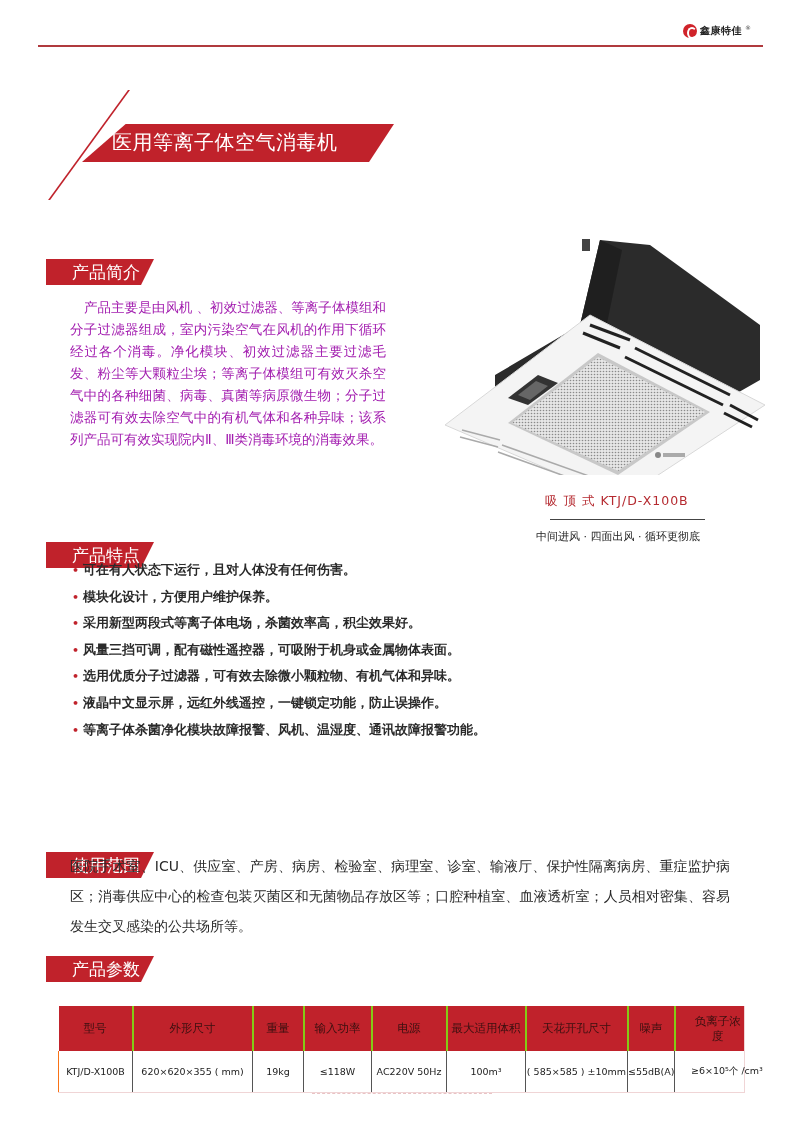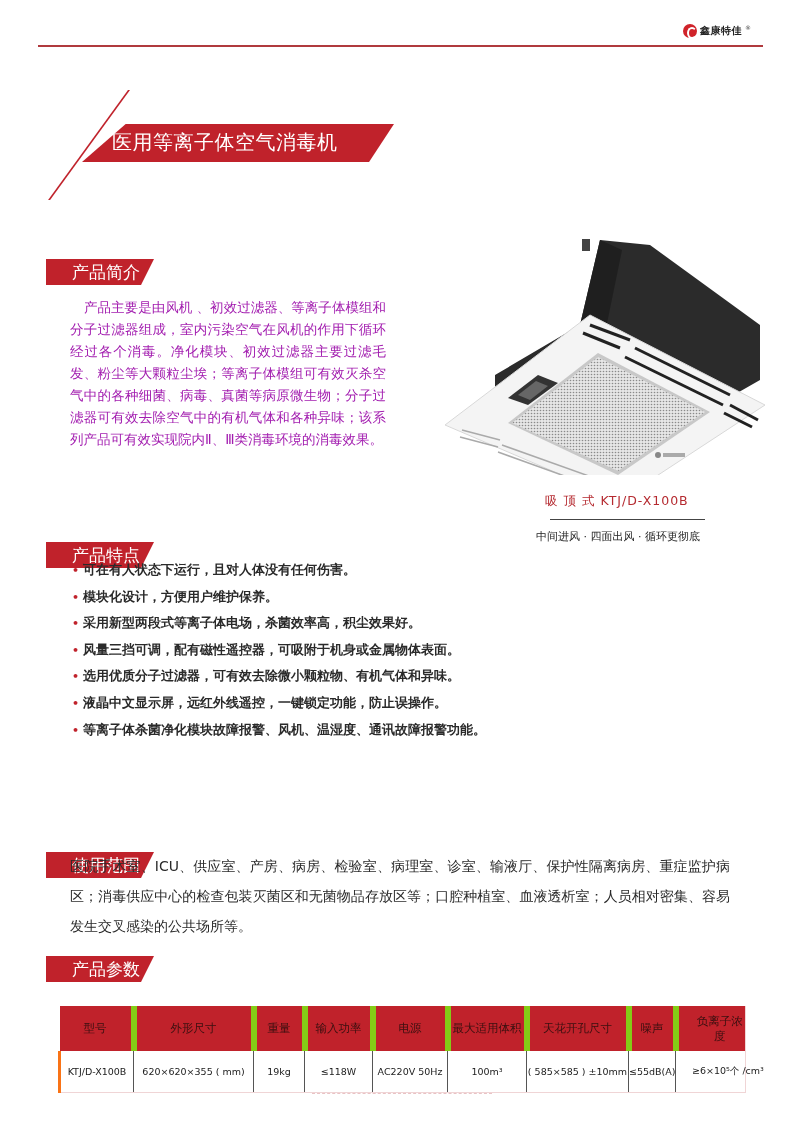--- a/index.html
+++ b/index.html
@@ -38,24 +38,24 @@
   
   .features { position: absolute; left: 72px; top: 557px; list-style: none; }
   .features li { font-size: 13px; line-height: 25.6px; color: #2a2a2a; white-space: nowrap; font-weight: bold; }
   .features .dot { color: #c0222b; display: inline-block; width: 11px; font-size: 11px; }
 
   
   .range { position: absolute; left: 70px; top: 851px; width: 660px; font-size: 14px; line-height: 30px; color: #2a2a2a; text-align: justify; }
 
   
   .ptable { position: absolute; left: 58px; top: 1006px; width: 686px; border-collapse: collapse; table-layout: fixed; }
-  .ptable th { background: #c0222b; color: #3a1010; font-weight: normal; font-size: 11.5px; height: 45px; border-right: 6px solid #84cc16; text-align: center; }
+  .ptable th { background: #c0222b; color: #3a1010; font-weight: normal; font-size: 11.5px; height: 45px; border-right: 2px solid #84cc16; text-align: center; }
   .ptable td { background: #fff; font-size: 9.5px; color: #222; height: 41px; text-align: center; border-right: 1px solid #555; border-bottom: 1px solid #f0d5d6; white-space: nowrap; }
   .ptable th:last-child, .ptable td:last-child { border-right: 1px solid #f0d5d6; padding-left: 16px; }
-  .ptable td:first-child { border-left: 3px solid #f97316; }
+  .ptable td:first-child { border-left: 1px solid #f97316; }
   .dashes { position: absolute; left: 312px; top: 1093px; width: 180px; height: 1px; border-top: 1px dashed #e9c3c5; }
 </style>
 </head>
 <body>
 
 <div class="top-line"></div>
 <div class="brand">
   <span class="brand-logo"></span>
   <span class="brand-name">鑫康特佳</span>
   <span class="brand-reg">®</span>

